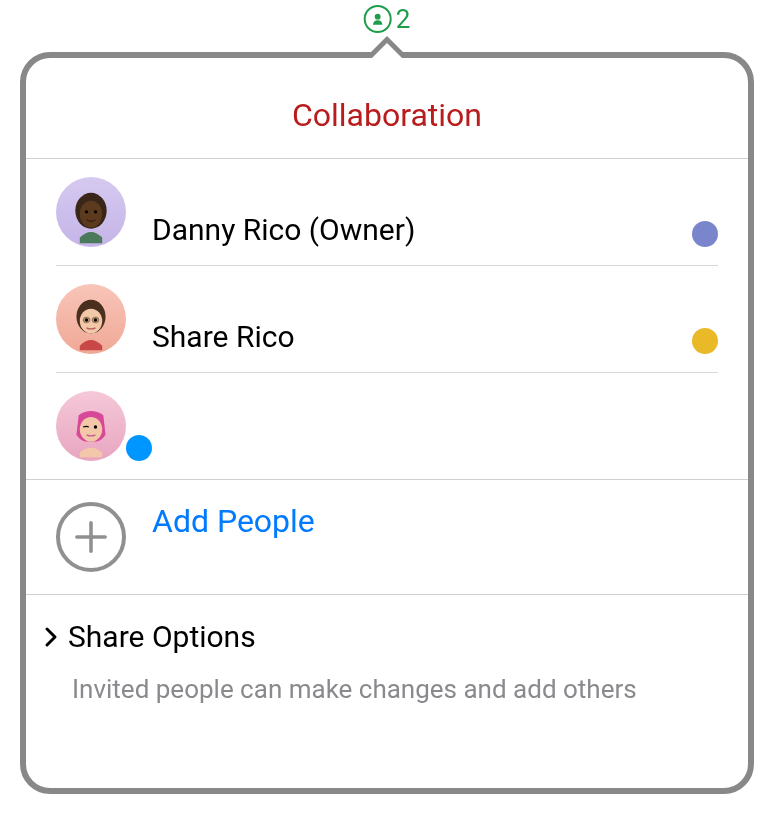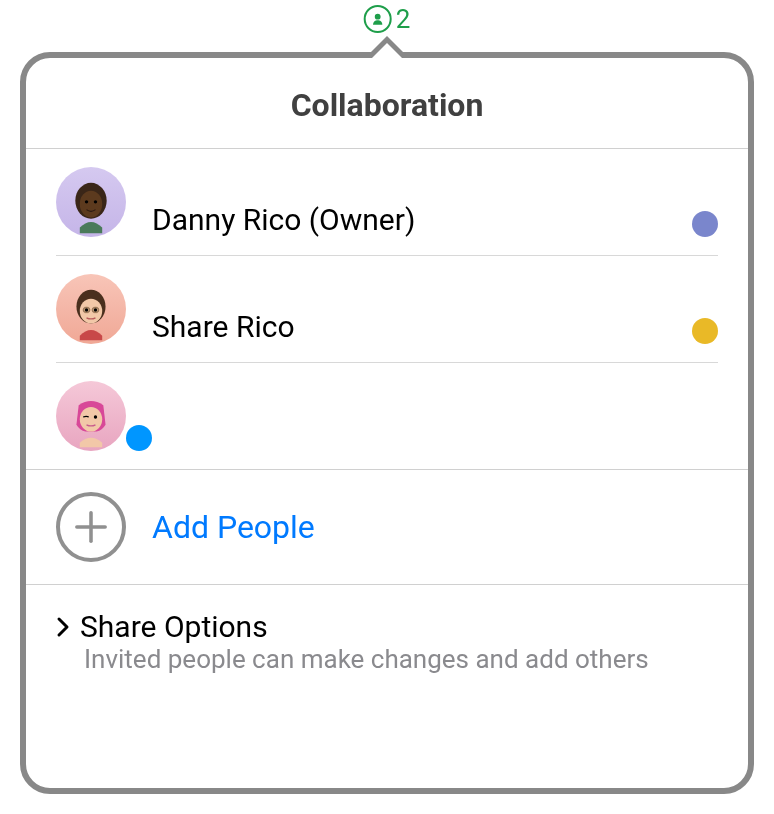--- a/index.html
+++ b/index.html
@@ -80,24 +80,24 @@
       right: 20px;
       bottom: 20px;
       background: #ffffff;
       border: 6px solid #888;
       border-radius: 30px;
       overflow: hidden;
     }
     
     .popover-header {
       text-align: center;
-      padding: 28px 0 24px 0;
+      padding: 38px 0 24px 0;
       font-size: 32px;
-      font-weight: 700;
-      color: #404040;
+      font-weight: 400;
+      color: #b91c1c;
       border-bottom: 1px solid #d0d0d0;
     }
     
     .participant-list {
       padding: 0 30px;
     }
     
     .participant-row {
       display: flex;
       align-items: flex-end;
@@ -151,21 +151,21 @@
       border-radius: 50%;
       flex-shrink: 0;
     }
     
     .list-section-divider {
       border-top: 1px solid #d0d0d0;
     }
     
     .add-people-row {
       display: flex;
-      align-items: center;
+      align-items: flex-start;
       padding: 22px 30px;
       border-bottom: 1px solid #d0d0d0;
     }
     
     .plus-icon {
       width: 70px;
       height: 70px;
       border-radius: 50%;
       border: 4px solid #909090;
       display: flex;
@@ -179,42 +179,42 @@
       height: 34px;
     }
     
     .add-people-label {
       margin-left: 26px;
       font-size: 32px;
       color: #007aff;
     }
     
     .share-options-row {
-      padding: 24px 30px 22px 30px;
+      padding: 24px 30px 22px 18px;
     }
     
     .share-options-header {
       display: flex;
       align-items: center;
       gap: 10px;
     }
     
     .chevron-icon {
       width: 14px;
       height: 22px;
     }
     
     .share-options-title {
       font-size: 30px;
       color: #000;
     }
     
     .share-options-subtitle {
       margin-left: 28px;
-      margin-top: 0;
+      margin-top: 20px;
       font-size: 26px;
       color: #8a8a8e;
     }
   </style>
 </head>
 <body>
 
 <div class="status-indicator">
   <span class="person-circle-icon">
     <svg class="person-silhouette" viewBox="0 0 24 24" fill="#1e9e4a">

